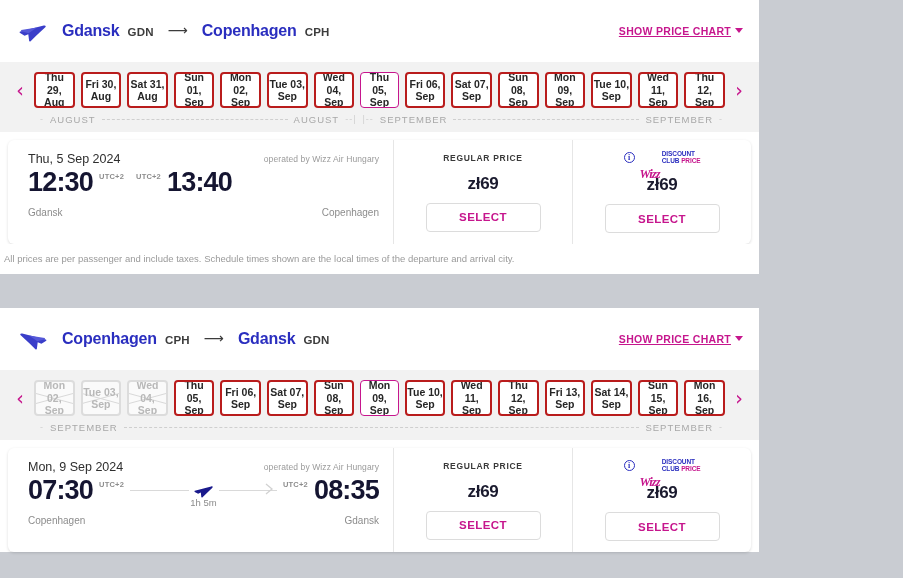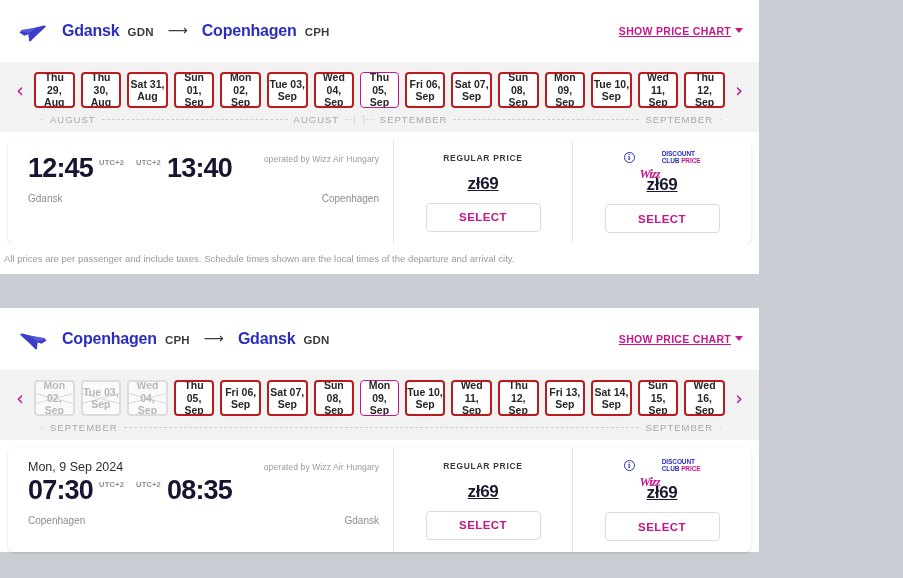--- a/index.html
+++ b/index.html
@@ -89,21 +89,21 @@
   .track .endarrow { position:absolute; right:0; top:50%; transform:translateY(-50%); z-index:2; }
   .duration { position:absolute; left:50%; transform:translateX(-50%); top:16px; font-size:9.5px; color:#8c8c8c; white-space:nowrap; }
   .cities { display:flex; justify-content:space-between; margin-top:11px; font-size:10px; color:#8c8c8c; }
 
   .price-col {
     flex:0 0 179px; border-left:1px solid #e6e6e6;
     display:flex; flex-direction:column; align-items:center; justify-content:center;
     padding:10px 0;
   }
   .price-label { font-size:8.5px; font-weight:700; color:#3a3a3a; letter-spacing:0.7px; }
-  .price-val { font-size:17px; font-weight:700; color:#1a1a2e; margin-top:11px; letter-spacing:-0.3px;text-decoration:underline; }
+  .price-val { font-size:17px; font-weight:700; color:#1a1a2e; margin-top:11px; letter-spacing:-0.3px; }
   .select-btn {
     margin-top:9px; width:115px; height:29px; border:1px solid #dcdcdc; border-radius:4px;
     background:#fff; color:#c6168d; font-size:11.5px; font-weight:700; letter-spacing:0.4px;
     display:flex; align-items:center; justify-content:center; cursor:pointer;
     font-family:"Liberation Sans", sans-serif;
   }
   .wdc-head { display:flex; align-items:center; gap:5px; height:13px; }
   .info-i {
     width:11px;height:11px;border-radius:50%;border:1px solid #2a2ebf;color:#2a2ebf;
     font-size:8px;line-height:9px;text-align:center;font-weight:700; font-family:"Liberation Serif", serif;
@@ -155,21 +155,21 @@
 
     <div class="datestrip-wrap">
       <div class="datestrip">
         <div class="nav-arrow">‹</div>
         <div class="dates" id="outbound-dates">
             <div class="date-cell">
               <span>Thu 29,</span>
               <span>Aug</span>
             </div>
             <div class="date-cell">
-              <span>Thu 30,</span>
+              <span>Fri 30,</span>
               <span>Aug</span>
             </div>
             <div class="date-cell">
               <span>Sat 31,</span>
               <span>Aug</span>
             </div>
             <div class="date-cell">
               <span>Sun 01,</span>
               <span>Sep</span>
             </div>
@@ -229,23 +229,24 @@
         <span class="tick">|--</span>
         <span>SEPTEMBER</span>
         <span class="dash"></span>
         <span>SEPTEMBER</span>
         <span class="tick">-</span>
       </div>
     </div>
 
     <div class="flight-card">
       <div class="flight-main">
+        <div class="fdate">Thu, 5 Sep 2024</div>
         <div class="operated">operated by Wizz Air Hungary</div>
         <div class="timeline">
-          <span class="time">12:45</span>
+          <span class="time">12:30</span>
           <span class="utc">UTC+2</span>
           <span class="utc">UTC+2</span>
           <span class="time">13:40</span>
         </div>
         <div class="cities">
           <span>Gdansk</span>
           <span>Copenhagen</span>
         </div>
       </div>
 
@@ -353,21 +354,21 @@
             </div>
             <div class="date-cell">
               <span>Sat 14,</span>
               <span>Sep</span>
             </div>
             <div class="date-cell">
               <span>Sun 15,</span>
               <span>Sep</span>
             </div>
             <div class="date-cell">
-              <span>Wed 16,</span>
+              <span>Mon 16,</span>
               <span>Sep</span>
             </div>
           </div>
         <div class="nav-arrow">›</div>
       </div>
       <div class="monthline">
         <span class="tick">-</span>
         <span>SEPTEMBER</span>
         <span class="dash"></span>
         <span>SEPTEMBER</span>
@@ -375,20 +376,34 @@
       </div>
     </div>
 
     <div class="flight-card">
       <div class="flight-main">
         <div class="fdate">Mon, 9 Sep 2024</div>
         <div class="operated">operated by Wizz Air Hungary</div>
         <div class="timeline">
           <span class="time">07:30</span>
           <span class="utc">UTC+2</span>
+          <span class="track">
+            <span class="line"></span>
+            <span class="midplane">
+              <svg width="20" height="16" viewBox="0 0 20 16">
+                <path d="M0.8 8.8 L17.2 4.4 C18.4 4.1 19.2 4.9 18.4 5.7 L12.4 11.4 L8.3 15.4 C8.0 15.7 7.4 15.6 7.3 15.1 L6.8 10.6 L4.1 11.7 L0.8 9.9 C0.3 9.6 0.3 9.0 0.8 8.8 Z" fill="#1a1a8c"></path>
+              </svg>
+            </span>
+            <span class="endarrow">
+              <svg width="12" height="12" viewBox="0 0 12 12">
+                  <path d="M1 1 L7 6 L1 11" fill="none" stroke="#d2d2d2" stroke-width="1.3"></path>
+                </svg>
+            </span>
+            <span class="duration">1h 5m</span>
+          </span>
           <span class="utc">UTC+2</span>
           <span class="time">08:35</span>
         </div>
         <div class="cities">
           <span>Copenhagen</span>
           <span>Gdansk</span>
         </div>
       </div>
 
       <div class="price-col">

